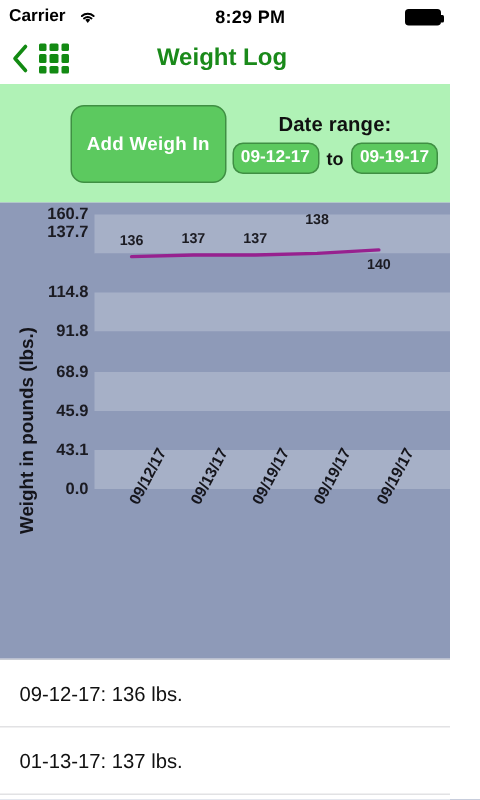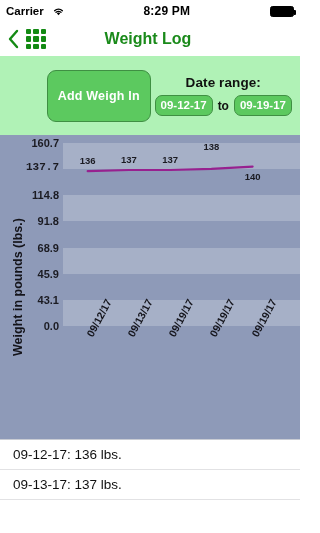--- a/index.html
+++ b/index.html
@@ -151,21 +151,21 @@
   .pt-label {
     position: absolute;
     font-size: 9.5px; font-weight: 700; color: #1b1b22;
     transform: translateX(-50%);
     white-space: nowrap;
   }
 
   
   .list { background: #fff; width: 100%; }
   .list-row {
-    height: 30px; display: flex; align-items: center;
+    height: 45px; display: flex; align-items: center;
     padding: 0 13px;
     font-size: 13.5px; color: #111;
     border-bottom: 1px solid #e2e2e4;
     cursor: pointer;
   }
   .list-top-edge { height: 1px; background: #c9ccd4; width: 100%; }
 </style>
 </head>
 <body>
 
@@ -226,21 +226,21 @@
         <div class="band dark" style="top: 26.1429px; height: 26.1429px;"></div>
         <div class="band light" style="top: 52.2857px; height: 26.1429px;"></div>
         <div class="band dark" style="top: 78.4286px; height: 26.1429px;"></div>
         <div class="band light" style="top: 104.571px; height: 26.1429px;"></div>
         <div class="band dark" style="top: 130.714px; height: 26.1429px;"></div>
         <div class="band light" style="top: 156.857px; height: 26.1429px;"></div>
       </div>
     <div class="y-axis" id="y-axis">
       <div class="y-axis-title">Weight in pounds (lbs.)</div>
     <div class="y-tick" style="top: 8px;">160.7</div>
-        <div class="y-tick" style="top: 32px; font-family: Liberation Mono, monospace;">137.7</div>
+        <div class="y-tick" style="top: 20px;">137.7</div>
         <div class="y-tick" style="top: 60.2857px;">114.8</div>
         <div class="y-tick" style="top: 86.4286px;">91.8</div>
         <div class="y-tick" style="top: 112.571px;">68.9</div>
         <div class="y-tick" style="top: 138.714px;">45.9</div>
         <div class="y-tick" style="top: 164.857px;">43.1</div>
         <div class="y-tick" style="top: 191px;">0.0</div>
       </div>
     <svg class="plot-svg" id="plot-svg" width="237" height="183">
         <polyline points="24.7,28.1 65.9,27.0 107.2,27.0 148.4,25.9 189.6,23.6" fill="none" stroke="#97218f" stroke-width="2.2" stroke-linejoin="round" stroke-linecap="round"></polyline>
       </svg>
@@ -256,16 +256,16 @@
         <div class="x-tick" style="left: 61.9478px;">09/13/17</div>
         <div class="x-tick" style="left: 103.165px;">09/19/17</div>
         <div class="x-tick" style="left: 144.383px;">09/19/17</div>
         <div class="x-tick" style="left: 185.6px;">09/19/17</div>
       </div>
   </div>
 
   <div class="list-top-edge"></div>
   <div class="list" id="entries-list">
       <div class="list-row">09-12-17: 136 lbs.</div>
-      <div class="list-row">09-13-17: 137 lbs.</div>
+      <div class="list-row">01-13-17: 137 lbs.</div>
     </div>
 
 </div>
 
 </body></html>

